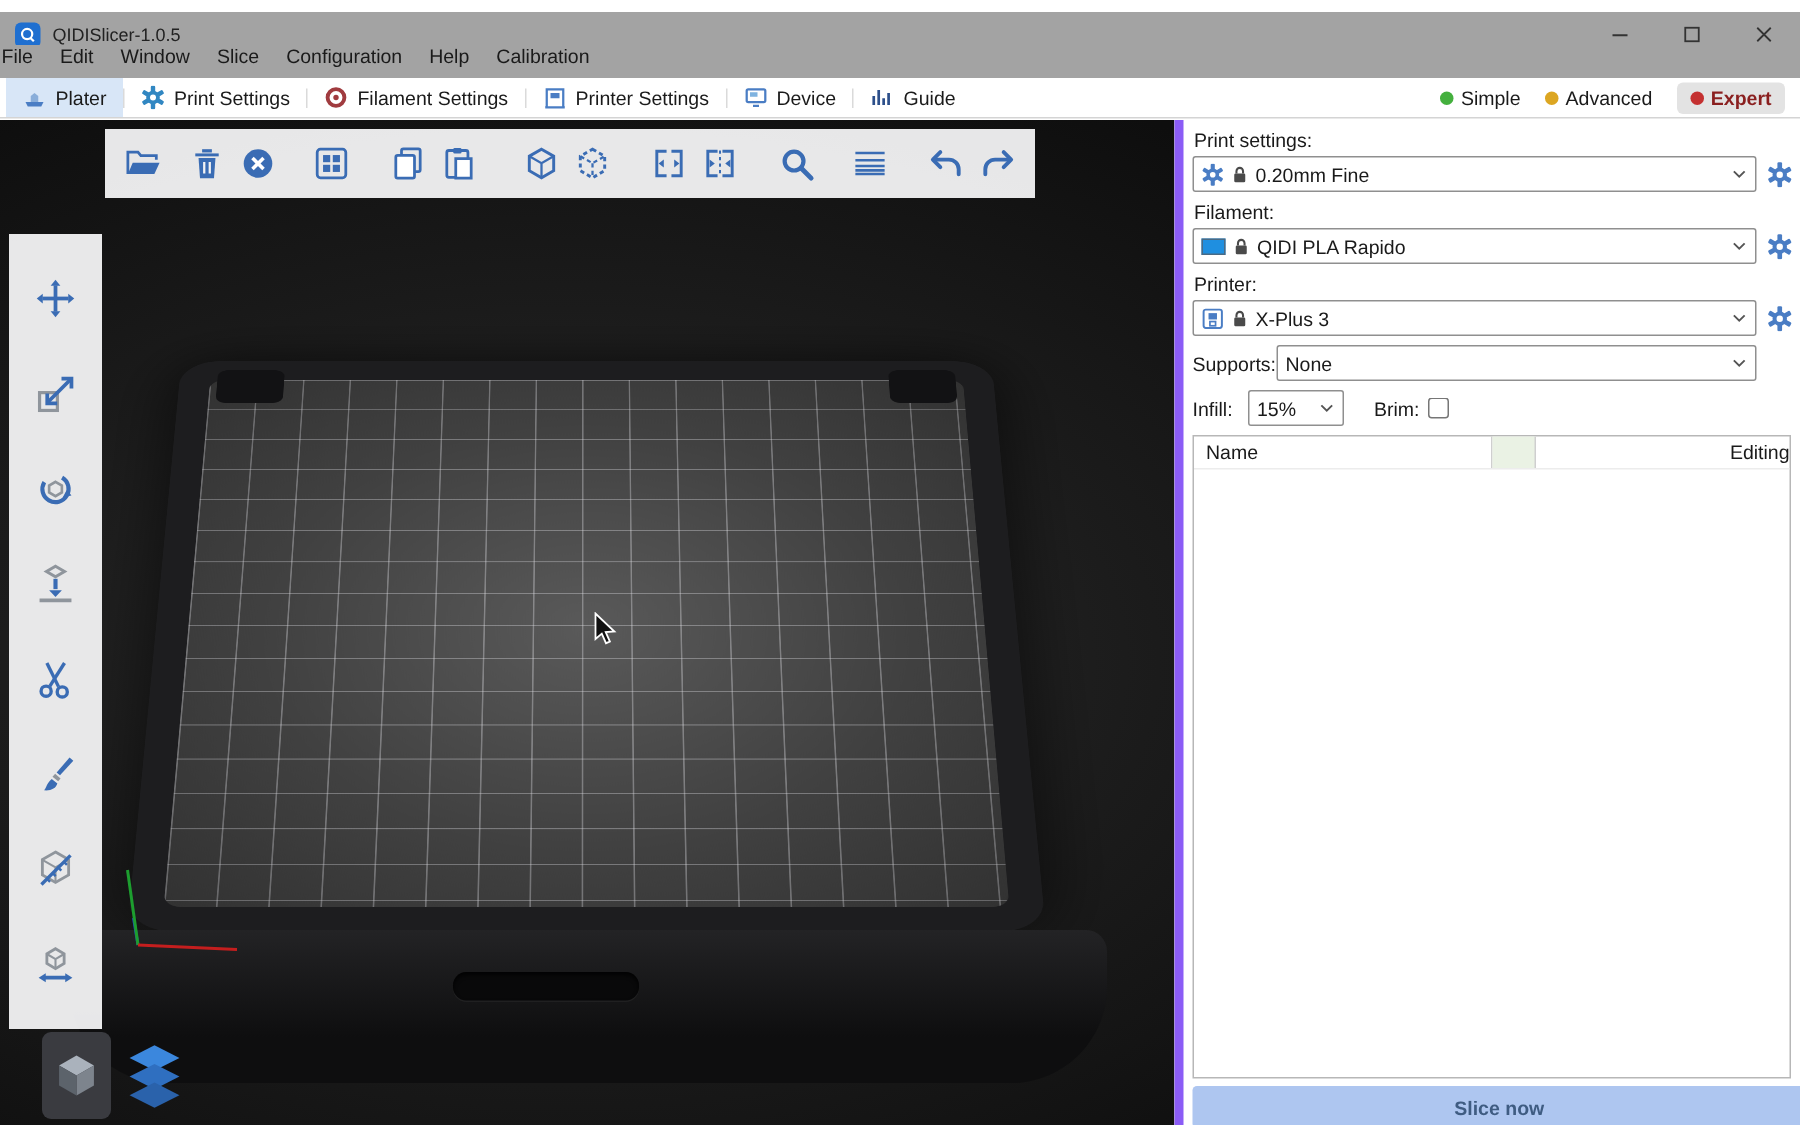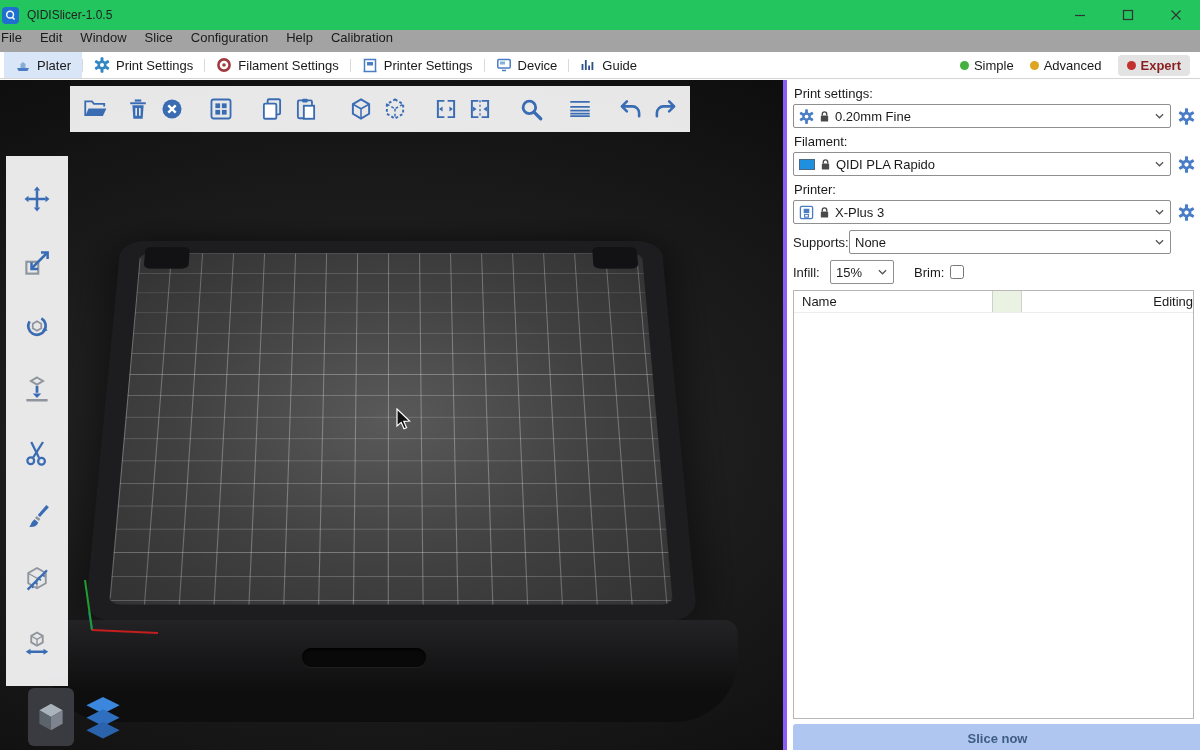--- a/index.html
+++ b/index.html
@@ -1,20 +1,20 @@
 <!DOCTYPE html>
 <html><head>
 <meta charset="utf-8">
 <style>
   * { margin:0; padding:0; box-sizing:border-box; }
   html,body { width:1200px; height:750px; overflow:hidden; }
   body { font-family:"Liberation Sans", sans-serif; font-size:13px; color:#1a1a1a; background:#fff; position:relative; }
 
   
-  .titlebar { position:absolute; top:0; left:0; width:1200px; height:30px; background:#22c55e; display:flex; align-items:center; padding-left:2px; }
+  .titlebar { position:absolute; top:8px; left:0; width:1200px; height:30px; background:#a3a3a3; display:flex; align-items:center; padding-left:10px; }
   .app-icon { width:17px; height:17px; border-radius:4px; background:#1f6fd0; display:flex; align-items:center; justify-content:center; margin-right:8px; }
   .title-text { font-size:12px; color:#222; }
   .win-controls { margin-left:auto; display:flex; height:30px; }
   .wc { width:48px; height:30px; display:flex; align-items:center; justify-content:center; }
 
   
   .menubar { position:absolute; top:30px; left:0; width:1200px; height:22px; background:#a3a3a3; display:flex; align-items:flex-start; padding-left:1px; }
   .menu-item { margin-right:18px; font-size:13px; }
 
   
@@ -53,21 +53,21 @@
   .tbtn { width:32px; height:32px; margin:0 1px; display:flex; align-items:center; justify-content:center; border-radius:4px; }
   .toolbar-left { position:absolute; left:6px; top:76px; width:62px; height:530px; background:rgba(243,243,244,0.95);
     display:flex; flex-direction:column; align-items:center; justify-content:space-evenly; }
   .lbtn { width:40px; height:40px; display:flex; align-items:center; justify-content:center; }
   .view-toggles { position:absolute; left:28px; top:608px; display:flex; gap:6px; align-items:center; }
   .vtbtn { width:46px; height:58px; display:flex; align-items:center; justify-content:center; border-radius:6px; }
   .vtbtn.active { background:#3a3b40; }
 
   
   .panel { position:absolute; left:783px; top:80px; width:417px; height:670px; background:#fff;
-    border-left:4px solid #8b5cf6; padding:4px 4px 0 6px; }
+    border-left:6px solid #8b5cf6; padding:4px 4px 0 6px; }
   .plabel { font-size:13px; margin:2px 0 3px 1px; }
   .combo-row { display:flex; align-items:center; gap:5px; margin-bottom:6px; }
   .combo { flex:1; height:24px; border:1px solid #8f8f8f; border-radius:2px; background:#fff;
     display:flex; align-items:center; gap:5px; padding:0 6px 0 5px; min-width:0; }
   .combo-text { flex:1; font-size:13px; white-space:nowrap; overflow:hidden; }
   .chev { flex:none; }
   .gear-btn { width:20px; height:20px; flex:none; display:flex; align-items:center; justify-content:center; }
   .swatch { width:16px; height:11px; background:#1f8fe0; border:1px solid #4a6a84; flex:none; }
   .inline-row { display:flex; align-items:center; margin-bottom:6px; }
   .lab-supports { width:56px; }

